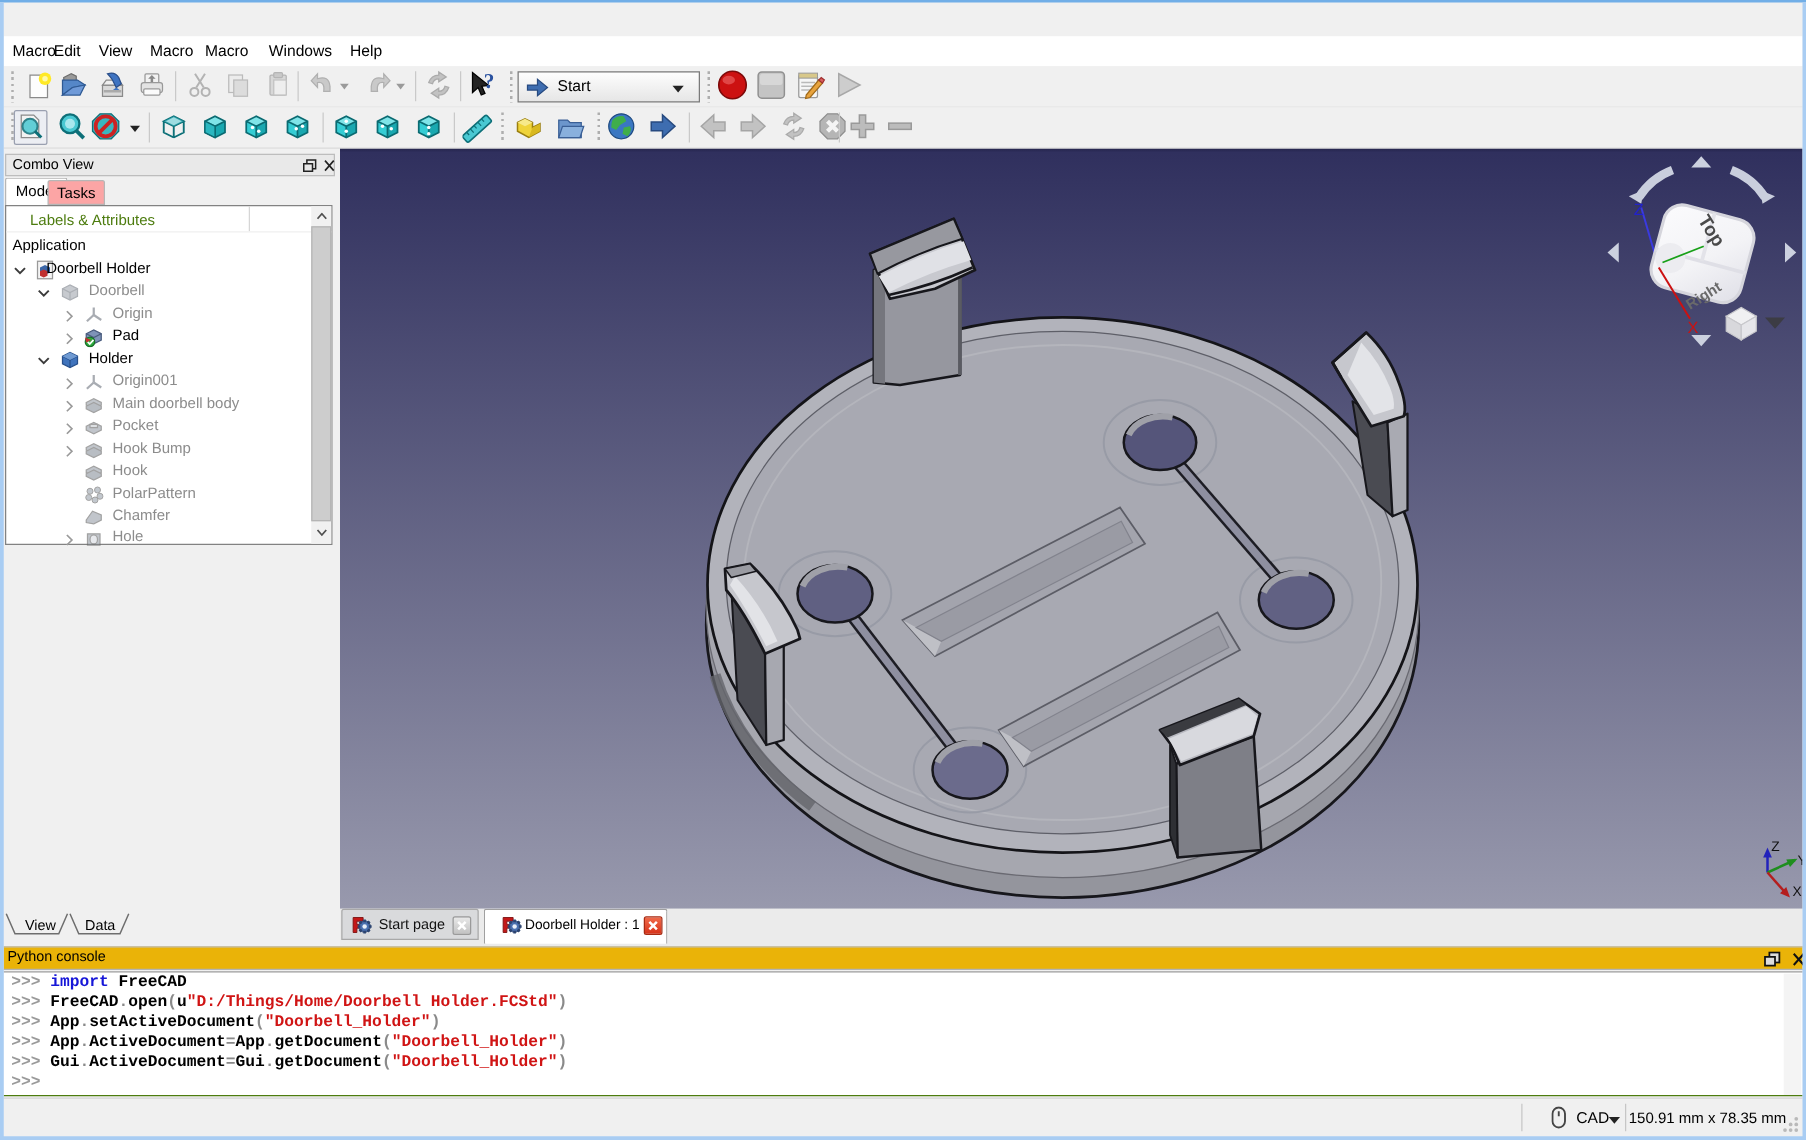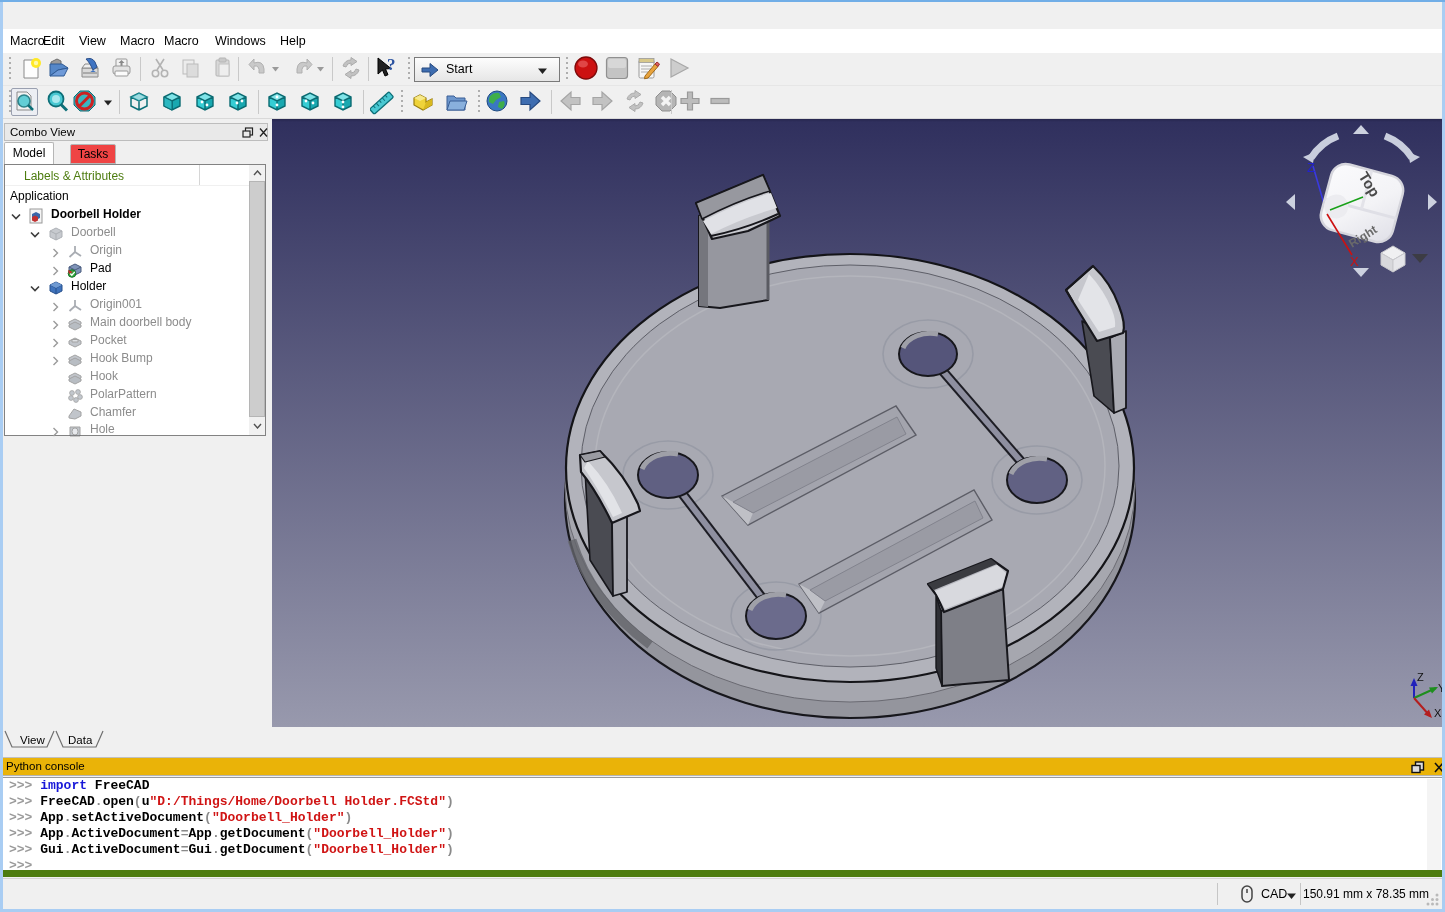--- a/index.html
+++ b/index.html
@@ -30,21 +30,21 @@
 .trow{position:absolute;height:18px;font-size:12px;white-space:nowrap}
 .gray{color:#8c8c8c}
 .chev{position:absolute;top:3px}
 .ticn16{position:absolute;top:1px;width:16px;height:16px}
 
 #viewport{left:272px;top:119px;width:1170px;height:608px;background:linear-gradient(#26264e,#30305e 3px,#9899ad)}
 #mditabs{left:272px;top:727px;width:1170px;height:30px;background:#ebebeb}
 
 #pyhdr{left:3px;top:757px;width:1439px;height:19px;background:#eab308;border-top:1px solid #c0c0c0;border-bottom:1px solid #b3b3b3}
 #pyhdr span{position:absolute;left:3px;top:2px;font-size:11.5px;color:#000}
-#pybody{left:3px;top:777px;width:1439px;height:100px;background:#fff;border-top:1px solid #9a9a9a;border-bottom:7px solid #4d7c0f;overflow:hidden}
+#pybody{left:3px;top:777px;width:1439px;height:100px;background:#fff;border-top:1px solid #9a9a9a;border-bottom:1px solid #4d7c0f;overflow:hidden}
 #pybody pre{position:absolute;left:6px;top:0px;font-family:"Liberation Mono",monospace;font-size:13px;line-height:16.1px;font-weight:bold;color:#000}
 .pp{color:#9a9a9a;font-weight:bold}
 .kw{color:#1717d8}
 .st{color:#d01414}
 .pu{color:#8a8a8a}
 
 #statusbar{left:3px;top:878px;width:1439px;height:31px;background:#f0f0f0;border-top:1px solid #d4d4d4}
 </style></head>
 <body>
 <div id="root">
@@ -315,35 +315,35 @@
 <div id="dock" class="abs">
  <div id="comboHdr">
         <span>Combo View</span>
   <svg class="abs" style="left:237px;top:3px" width="26" height="12">
    <rect x="3.5" y="1" width="7" height="7" fill="none" stroke="#222" stroke-width="1.2"></rect>
    <rect x="1" y="4" width="7" height="6" fill="#e9e9e9" stroke="#222" stroke-width="1.2"></rect>
    <path d="M18 1.5 L25 9.5 M25 1.5 L18 9.5" stroke="#222" stroke-width="1.3"></path>
   </svg>
  </div>
  <div class="tab" style="left:1px;top:23px;width:50px;height:22px;background:#fff;border-bottom:none;border-radius:2px 2px 0 0;line-height:20px">Model</div>
- <div class="tab" style="left:67px;top:25px;width:46px;height:20px;background:#ef4444;border-radius:2px 2px 0 0;line-height:18px">Tasks</div>
+ <div class="tab" style="left:35px;top:25px;width:46px;height:20px;background:#fca5a5;border-radius:2px 2px 0 0;line-height:18px">Tasks</div>
  <div id="treebox">
   <div class="trow" style="left:19px;top:4px;color:#4d7c0f">Labels &amp; Attributes</div>
   <div class="abs" style="left:194px;top:0;width:1px;height:20px;background:#d6d6d6"></div>
   <div class="abs" style="left:0;top:20px;width:260px;height:1px;background:#f0f0f0"></div>
   <div class="trow" style="left:5px;top:24px">Application</div>
   <svg class="chev" style="left:6px;top:48px" width="10" height="8">
           <path d="M1 1.5 L5 5.5 L9 1.5" fill="none" stroke="#3c3c3c" stroke-width="1.6"></path>
         </svg>
   <svg class="ticn16" style="left:23px;top:43px" width="16" height="16">
    <rect x="2" y="1" width="12" height="14" fill="#f4f4f4" stroke="#999"></rect>
    <path d="M4 6 L8 4 L12 6 L12 10 L8 12 L4 10 Z" fill="#3a66a8"></path>
    <path d="M4 9 L7 7.5 L10 9 L10 12.5 L7 14 L4 12.5 Z" fill="#c03030"></path>
   </svg>
-  <div class="trow" style="left:46px;top:42px;font-weight:bold">Doorbell Holder</div>
+  <div class="trow" style="left:32px;top:42px;font-weight:normal">Doorbell Holder</div>
   <svg class="chev" style="left:25px;top:66px" width="10" height="8">
           <path d="M1 1.5 L5 5.5 L9 1.5" fill="none" stroke="#3c3c3c" stroke-width="1.6"></path>
         </svg>
   <svg class="ticn16" style="left:43px;top:61px" width="16" height="16" opacity=".55">
    <path d="M2 5 L8 2 L14 5 L14 11 L8 14 L2 11 Z" fill="#9aa0a8" stroke="#6a707a"></path>
    <path d="M2 5 L8 8 L14 5" fill="none" stroke="#6a707a"></path>
           <line x1="8" y1="8" x2="8" y2="14" stroke="#6a707a"></line>
   </svg>
   <div class="trow gray" style="left:66px;top:60px">Doorbell</div>
   <svg class="chev" style="left:47px;top:83px" width="8" height="10">
@@ -573,20 +573,44 @@
   <line x1="1414" y1="698" x2="1436" y2="688" stroke="#1e8e1e" stroke-width="2"></line>
   <path d="M1438 687 l-9 0.5 3 6 Z" fill="#1e8e1e"></path>
   <line x1="1414" y1="698" x2="1430" y2="716" stroke="#b41e1e" stroke-width="2"></line>
   <path d="M1432 718 l-3 -8.5 -5 5 Z" fill="#b41e1e"></path>
   <text x="1417" y="681" font-size="11" fill="#111" font-family="Liberation Sans">Z</text>
   <text x="1438" y="692" font-size="11" fill="#111" font-family="Liberation Sans">Y</text>
   <text x="1434" y="717" font-size="11" fill="#111" font-family="Liberation Sans">X</text>
  </g>
 </svg>
 </div>
+<div id="mditabs" class="abs">
+ <div class="abs" style="left:1px;top:0;width:110px;height:25px;background:#d9dadc;border:1px solid #a8a8a8;border-radius:2px 2px 0 0">
+  <svg class="abs" style="left:7px;top:4px" width="17" height="16" viewBox="0 0 16 16">
+          <use href="#fcicon"></use>
+        </svg>
+  <span class="txt" style="left:29px;top:6px;font-size:11.5px;color:#111">Start page</span>
+  <div class="abs" style="left:88px;top:5px;width:15px;height:15px;background:linear-gradient(#e8e8e8,#c2c2c2);border:1px solid #9a9a9a;border-radius:2px">
+   <svg width="13" height="13">
+            <path d="M3.5 3.5 L9.5 9.5 M9.5 3.5 L3.5 9.5" stroke="#fff" stroke-width="2"></path>
+          </svg>
+  </div>
+ </div>
+ <div class="abs" style="left:115px;top:0;width:147px;height:28px;background:#fff;border:1px solid #a0a0a0;border-bottom:none;border-radius:2px 2px 0 0">
+  <svg class="abs" style="left:13px;top:4px" width="17" height="16" viewBox="0 0 16 16">
+          <use href="#fcicon"></use>
+        </svg>
+  <span class="txt" style="left:32px;top:6px;font-size:11px;color:#000">Doorbell Holder : 1</span>
+  <div class="abs" style="left:127px;top:5px;width:15px;height:15px;background:linear-gradient(#f06a4a,#d8331a);border:1px solid #a82a12;border-radius:2px">
+   <svg width="13" height="13">
+            <path d="M3.5 3.5 L9.5 9.5 M9.5 3.5 L3.5 9.5" stroke="#fff" stroke-width="2"></path>
+          </svg>
+  </div>
+ </div>
+</div>
 <div id="pyhdr" class="abs">
       <span>Python console</span>
  <svg class="abs" style="left:1408px;top:3px" width="34" height="13">
   <rect x="4.5" y="1" width="8" height="8" fill="#dcdcdc" stroke="#111" stroke-width="1.4"></rect>
   <rect x="1" y="4.5" width="8" height="7" fill="#dcdcdc" stroke="#111" stroke-width="1.4"></rect>
   <path d="M24 2 L32 11 M32 2 L24 11" stroke="#111" stroke-width="1.6"></path>
  </svg>
 </div>
 <div id="pybody" class="abs">
  <div class="abs" style="left:1424px;top:1px;width:14px;height:97px;background:#f4f4f4"></div>

